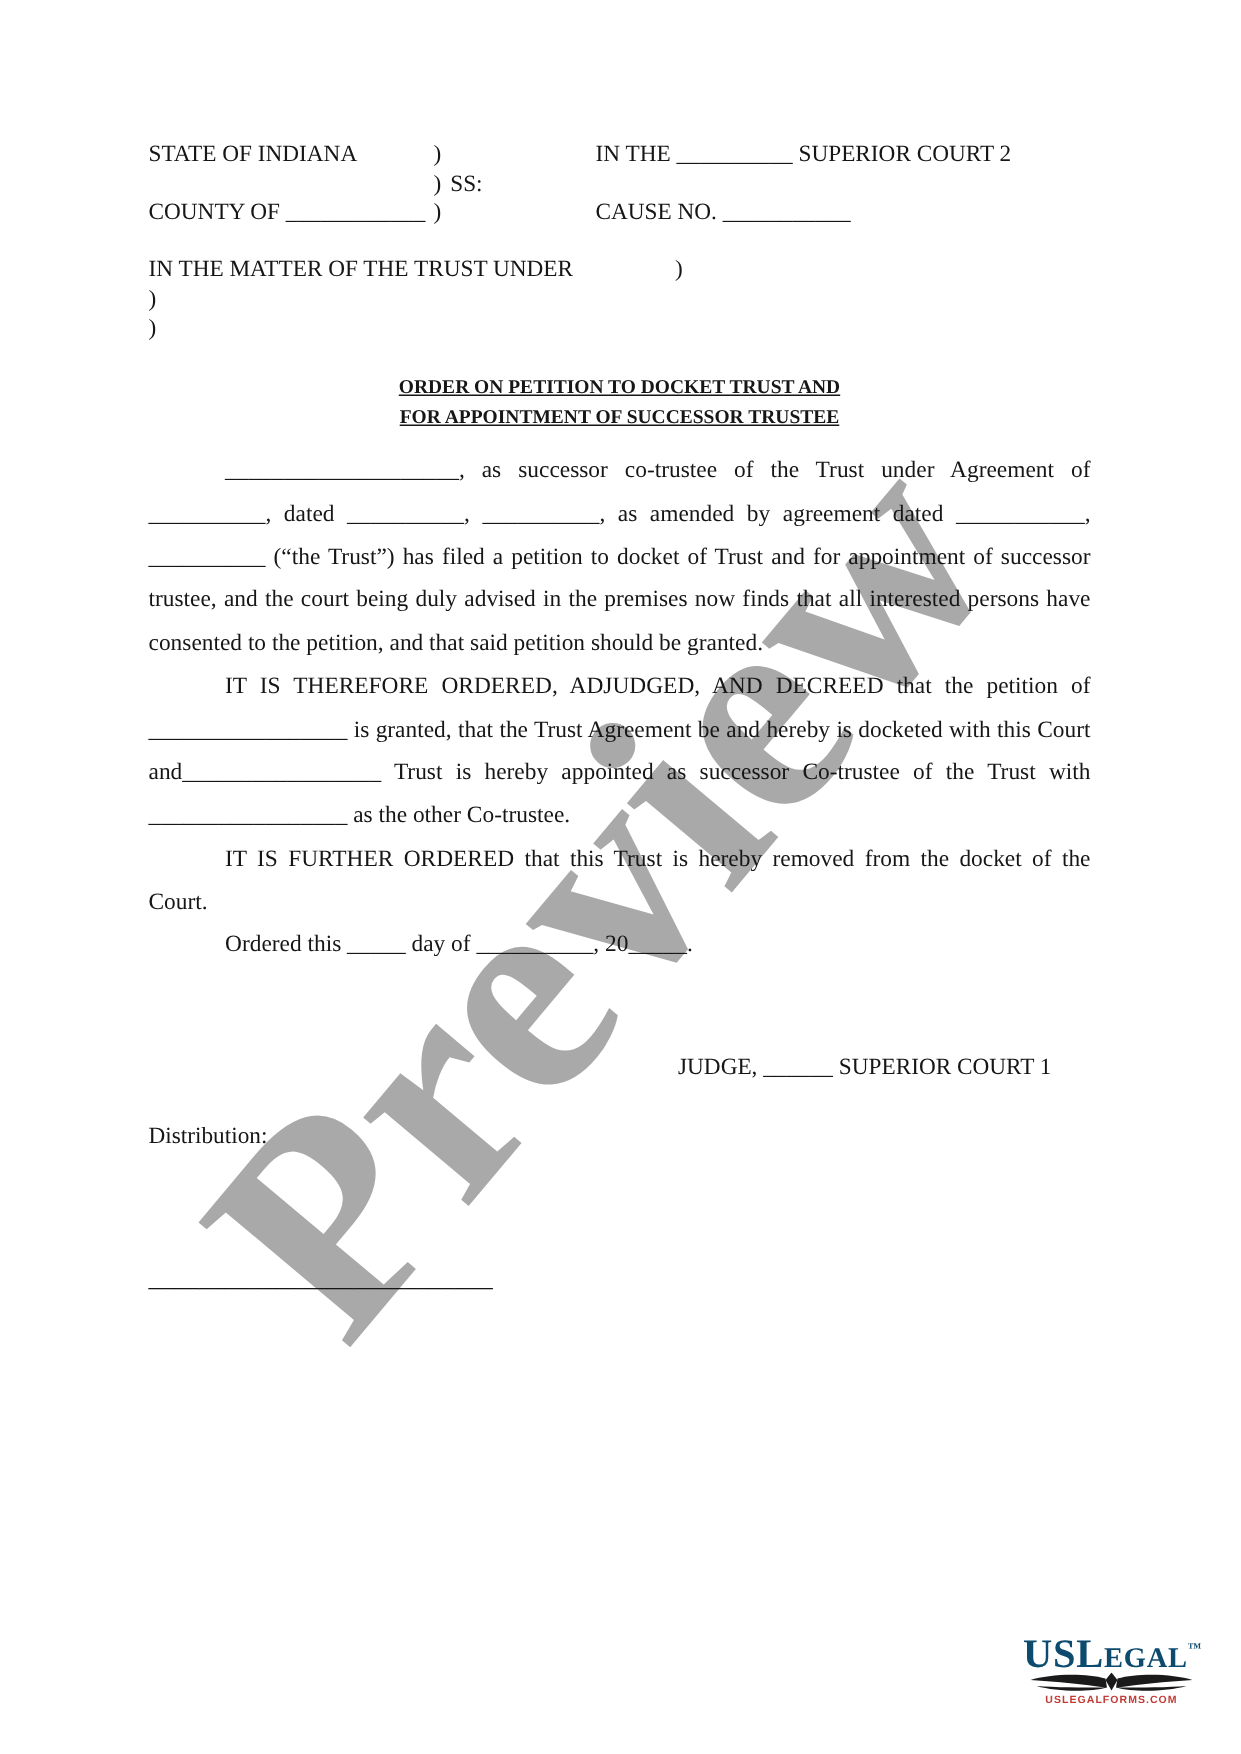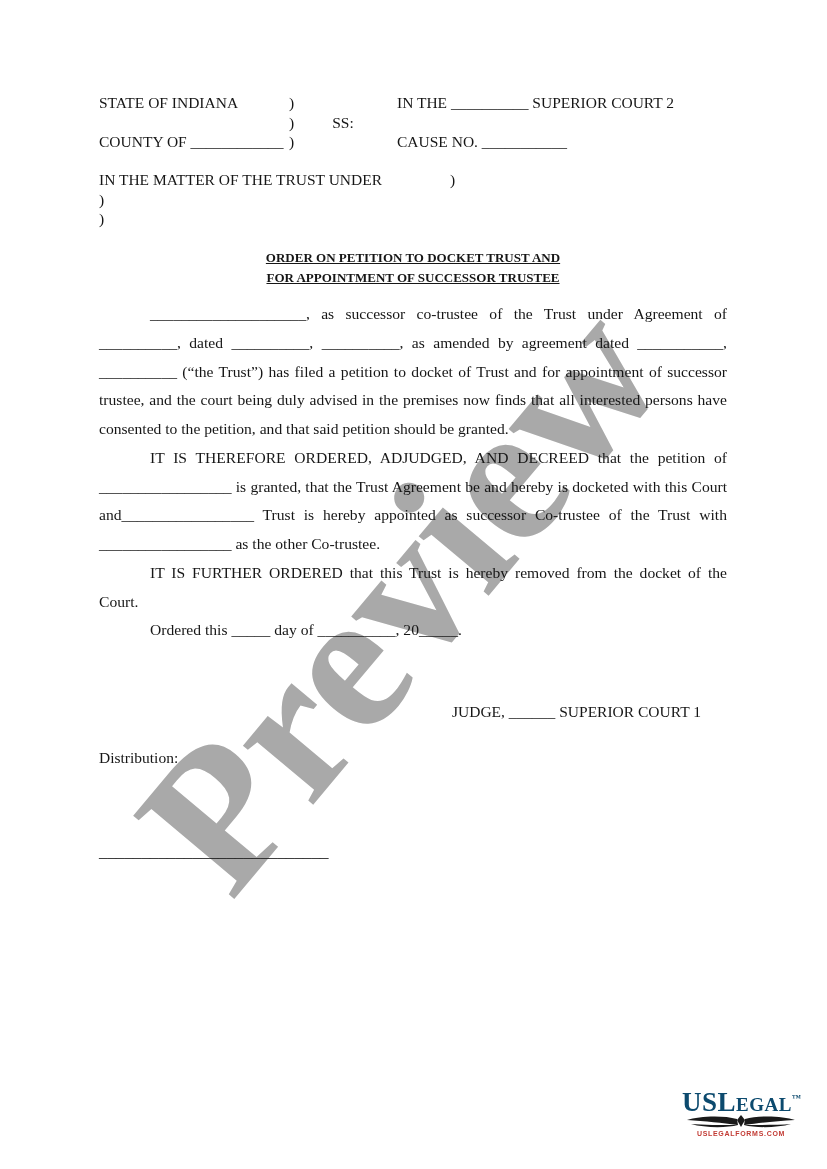--- a/index.html
+++ b/index.html
@@ -22,21 +22,21 @@
     white-space:nowrap;
     z-index:0;
   }
   .layer { position:absolute; z-index:1; }
 
   
   .caption { left:99px; top:93px; width:628px; font-size:15.5px; line-height:19.5px; }
   .cap-row { display:flex; }
   .cap-c1 { width:190px; }
   .cap-c2 { width:108px; display:flex; }
-  .cap-ss { margin-left:38px; }
+  .cap-ss { margin-left:6px; }
   .cap-c3 { flex:1; }
 
   
   .matter { left:99px; top:170px; width:440px; font-size:15.5px; line-height:19.5px; }
   .matter-row { display:flex;align-items:flex-end; }
   .m-c1 { width:351px; }
 
   
   .title { left:99px; top:248px; width:628px; text-align:center;
            font-weight:bold; font-size:13px; line-height:19.5px; }

